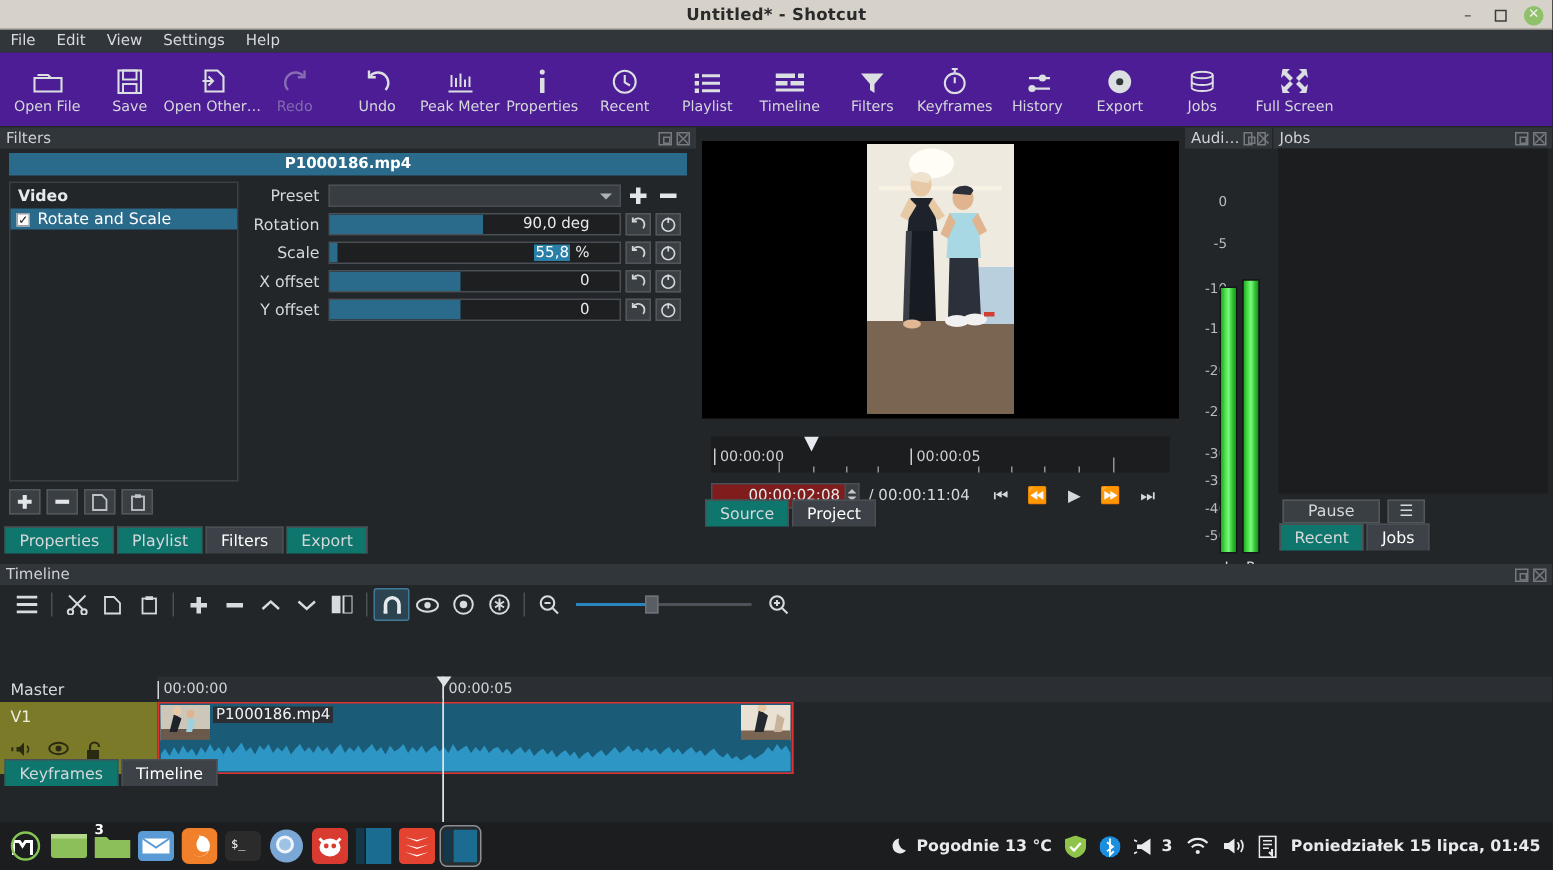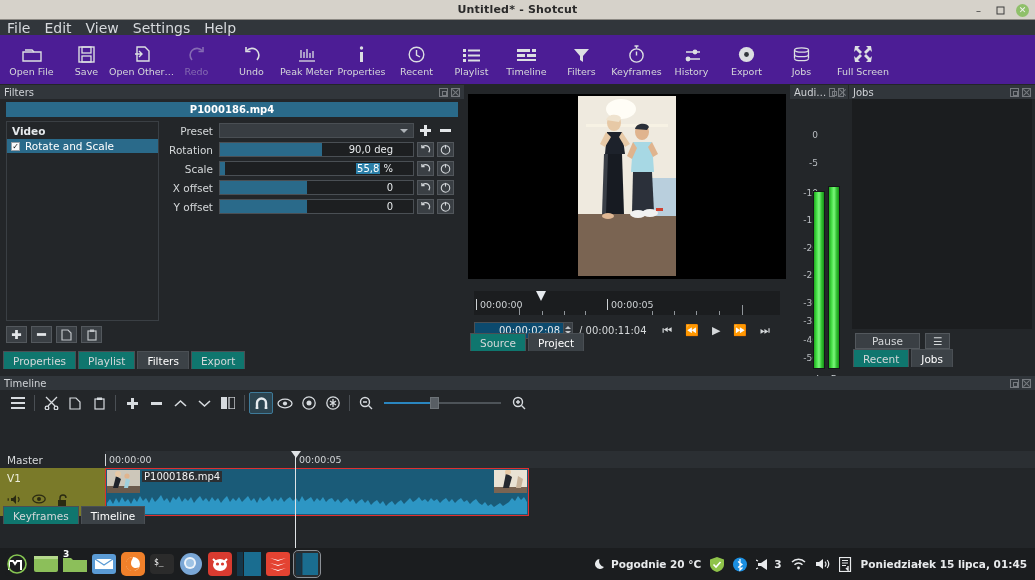--- a/index.html
+++ b/index.html
@@ -21,21 +21,21 @@
   }
   .titlebar .ttl { font-weight: bold; font-size: 11px; letter-spacing: .2px; }
   .win-btns { position: absolute; right: 6px; top: 0; height: 20px; display: flex; align-items: center; gap: 9px; }
   .win-btn { width: 13px; height: 13px; display: flex; align-items: center; justify-content: center;
              font-size: 10px; color: #3c3c3c; cursor: pointer; }
   .win-close { width: 13px; height: 13px; border-radius: 50%; background: #8fc06a;
                color: #f2f2f2; font-size: 9px; line-height: 13px; text-align: center; }
 
   
   .menubar { height: 15px; background: #31363b; display: flex; align-items: center; padding-left: 7px; gap: 14px; }
-  .menubar span { font-size: 14px; color: #d7dade; cursor: default; }
+  .menubar span { font-size: 10px; color: #d7dade; cursor: default; }
 
   
   .toolbar { height: 50px; background: #4c1d95; display: flex; align-items: center;
              padding: 0 4px; border-bottom: 1px solid #232629; }
   .tbtn { width: 55px; height: 48px; display: flex; flex-direction: column; align-items: center;
           justify-content: center; gap: 3px; cursor: pointer; }
   .tbtn .ic { height: 20px; display: flex; align-items: flex-end; justify-content: center; }
   .tbtn .lb { font-size: 9.5px; color: #d5d8da; white-space: nowrap; }
   .tbtn.disabled .lb, .tbtn.disabled svg { opacity: .4; }
   .tbtn svg { display: block; }
@@ -87,21 +87,21 @@
   
   .player { position:absolute; left:466px; top:85px; width:322px; height:288px; background:#232629; }
   .video-area { width:318px; height:185px; background:#000; margin:9px auto 0; position:relative; overflow:hidden; }
   .vid-frame { position:absolute; left:50%; transform:translateX(-50%); top:2px; width:98px; height:180px;
                background:linear-gradient(#efeadf 0%, #eee9df 22%, #dfe3e6 52%, #8d7a68 78%, #6b5a4c 100%); }
   .scrub { margin:12px 8px 0 8px; height:24px; background:#1b1d1f; position:relative; }
   .scrub .tc { position:absolute; top:8px; font-size:9.5px; color:#cdd1d4; padding-left:3px; border-left:1px solid #cdd1d4; }
   .scrub .tick { position:absolute; bottom:0; width:1px; background:#8f9499; }
   .scrub .ph { position:absolute; top:0; width:9px; height:11px; }
   .playrow { display:flex; align-items:center; margin:6px 8px 0 8px; height:18px; }
-  .tcbox { width:90px; height:17px; background:#0c4a6e; border:1px solid #4a4f54; display:flex;
+  .tcbox { width:90px; height:17px; background:#7f1d1d; border:1px solid #4a4f54; display:flex;
            align-items:center; justify-content:flex-end; padding-right:3px; font-size:10px; color:#e7eaec; }
   .spin { width:9px; height:17px; background:#3a3f44; border:1px solid #4a4f54; border-left:none;
           display:flex; flex-direction:column; justify-content:center; align-items:center; gap:2px; }
   .spin i { display:block; width:0; height:0; border-left:3px solid transparent; border-right:3px solid transparent; }
   .spin .up { border-bottom:3px solid #c3c7cb; }
   .spin .dn { border-top:3px solid #c3c7cb; }
   .dur { font-size:10px; color:#d5d8da; margin-left:6px; }
   .transport { margin-left:auto; display:flex; gap:13px; align-items:center; padding-right:10px; }
   .transport span { cursor:pointer; }
   .sp-tabs { position:absolute; left:4px; bottom:22px; display:flex; }
@@ -897,21 +897,21 @@
             <rect x="7" width="17" height="24" fill="#1a6d90"></rect>
           </svg>
       </div>
     </div>
 
     <div class="tray">
       <span class="it">
         <svg width="13" height="13" viewBox="0 0 13 13">
             <path d="M10 9A5 5 0 1 1 5.5 1 6 6 0 0 0 10 9z" fill="#e8eaec"></path>
           </svg>
-        <span>Pogodnie 20 °C</span>
+        <span>Pogodnie 13 °C</span>
       </span>
       <span class="it">
         <svg width="14" height="15" viewBox="0 0 14 15">
             <path d="M7 0l7 2.5v5C14 11.5 10.5 14 7 15 3.5 14 0 11.5 0 7.5v-5z" fill="#8fc34a"></path>
             <path d="M3.5 7.5l2.5 2.5 4.5-5" fill="none" stroke="#fff" stroke-width="1.6"></path>
           </svg>
       </span>
       <span class="it">
         <svg width="14" height="15" viewBox="0 0 14 15">
             <circle cx="7" cy="7.5" r="7" fill="#1b8ee0"></circle>

